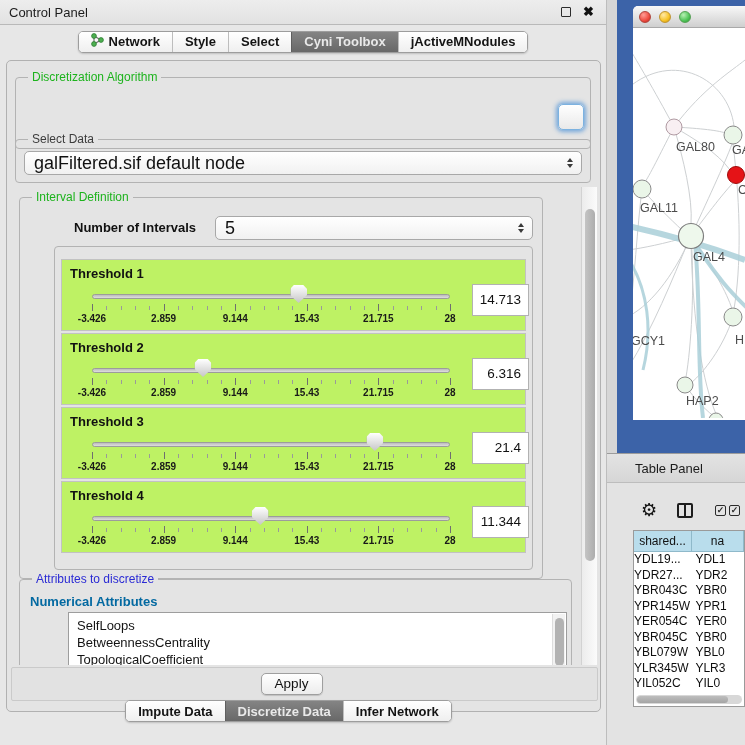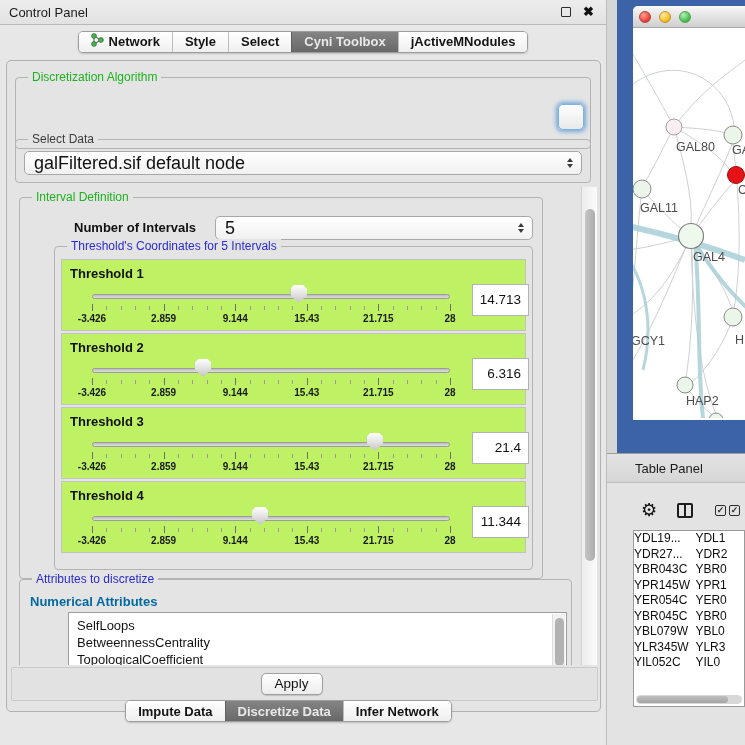--- a/index.html
+++ b/index.html
@@ -197,21 +197,20 @@
             <div class="combo noi-combo">
               <span>5</span>
               <span class="steppers">
                 <span class="arr-up"></span>
                   <span class="arr-down"></span>
               </span>
             </div>
           </div>
 
           <div class="titled-group coords-group">
-            <div class="group-title t-blue">Threshold's Coordinates for 5 Intervals</div>
 
             <div class="th-rows">
 
               <div class="th-row">
                 <div class="th-label">Threshold 1</div>
                 <div class="slider-zone">
                   <div class="track"></div>
                   <div class="sl-thumb" style="left: 57.7%;"></div>
                   <div class="ticks">
                       <span class="tick major" style="left: 0%;"></span>
@@ -498,20 +497,24 @@
     <div class="tp-titlebar">
       <div class="tp-title">Table Panel</div>
     </div>
     <div class="tp-toolbar">
       <div class="gear-icon">⚙</div>
       <div class="split-icon"></div>
       <div class="cb-icon">✓</div>
       <div class="cb-icon">✓</div>
     </div>
     <div class="tp-table">
+      <div class="tp-header">
+        <div class="tp-hcell c1">shared...</div>
+        <div class="tp-hcell c2">na</div>
+      </div>
       <div class="tp-row">
           <div class="tp-cell c1">YDL19...</div>
           <div class="tp-cell c2">YDL1</div>
         </div>
       <div class="tp-row">
           <div class="tp-cell c1">YDR27...</div>
           <div class="tp-cell c2">YDR2</div>
         </div>
       <div class="tp-row">
           <div class="tp-cell c1">YBR043C</div>

